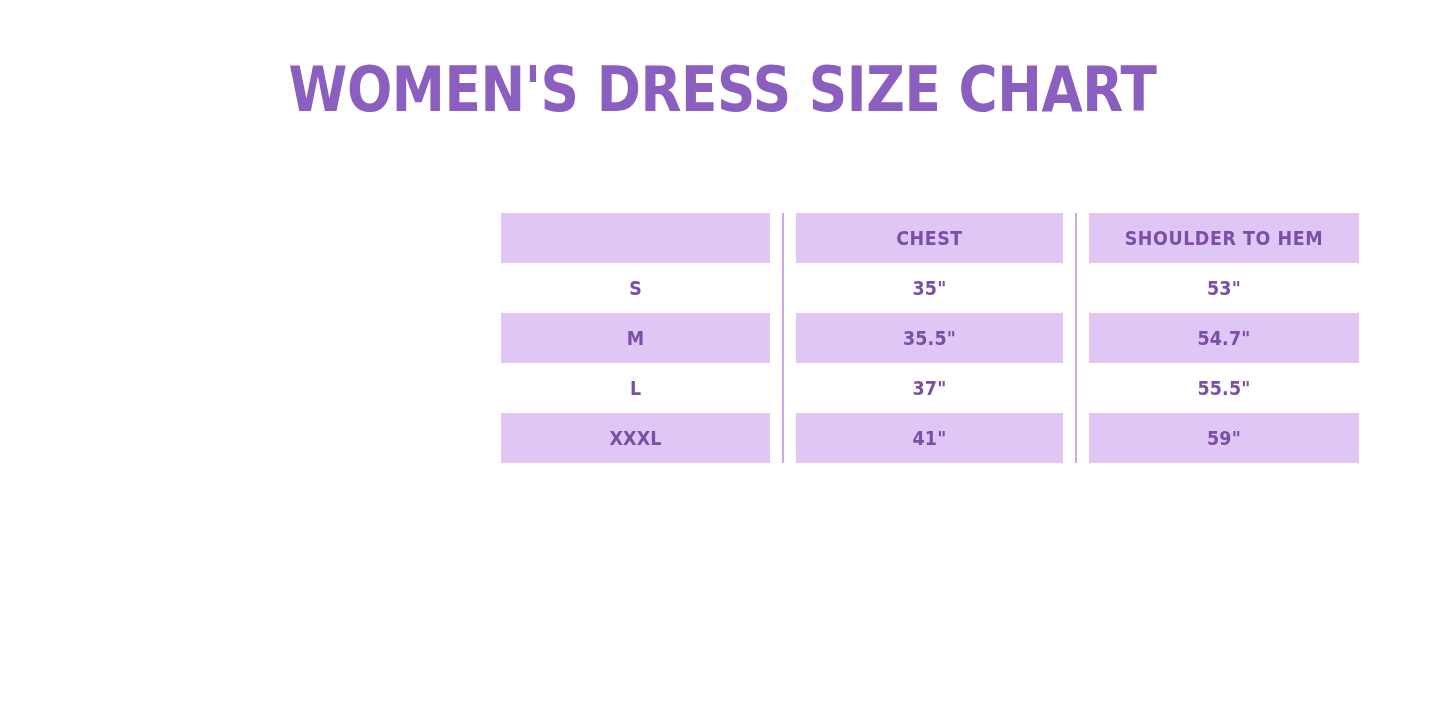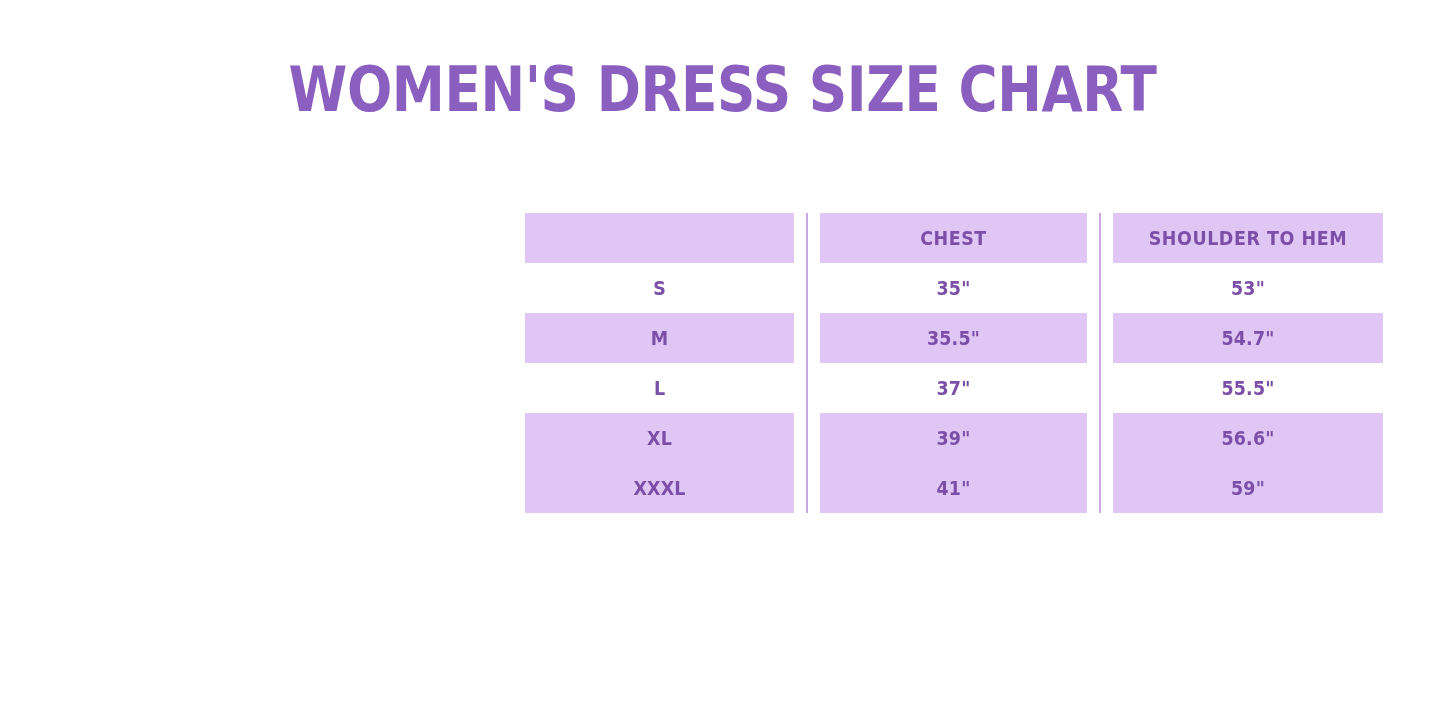--- a/index.html
+++ b/index.html
@@ -35,21 +35,21 @@
     color: #8B5FBF;
     line-height: 76px;
     white-space: nowrap;
     transform: scaleX(0.86);
     transform-origin: center top;
   }
 
   
   .size-table {
     position: absolute;
-    left: 513px;
+    left: 489px;
     top: 213px;
     width: 882px;
     border-collapse: collapse;
     table-layout: fixed;
   }
 
   .size-table col.col-size  { width: 294px; }
   .size-table col.col-chest { width: 293px; }
   .size-table col.col-hem   { width: 295px; }
 
@@ -126,25 +126,20 @@
         <td class="sep">35.5"</td>
         <td class="sep">54.7"</td>
       </tr>
 
       <tr class="row-plain">
         <td>L</td>
         <td class="sep">37"</td>
         <td class="sep">55.5"</td>
       </tr>
 
-      <tr class="row-shaded">
-        <td>XL</td>
-        <td class="sep">39"</td>
-        <td class="sep">56.6"</td>
-      </tr>
 
 
       <tr class="row-shaded">
         <td>XXXL</td>
         <td class="sep">41"</td>
         <td class="sep">59"</td>
       </tr>
     </tbody>
   </table>
 

